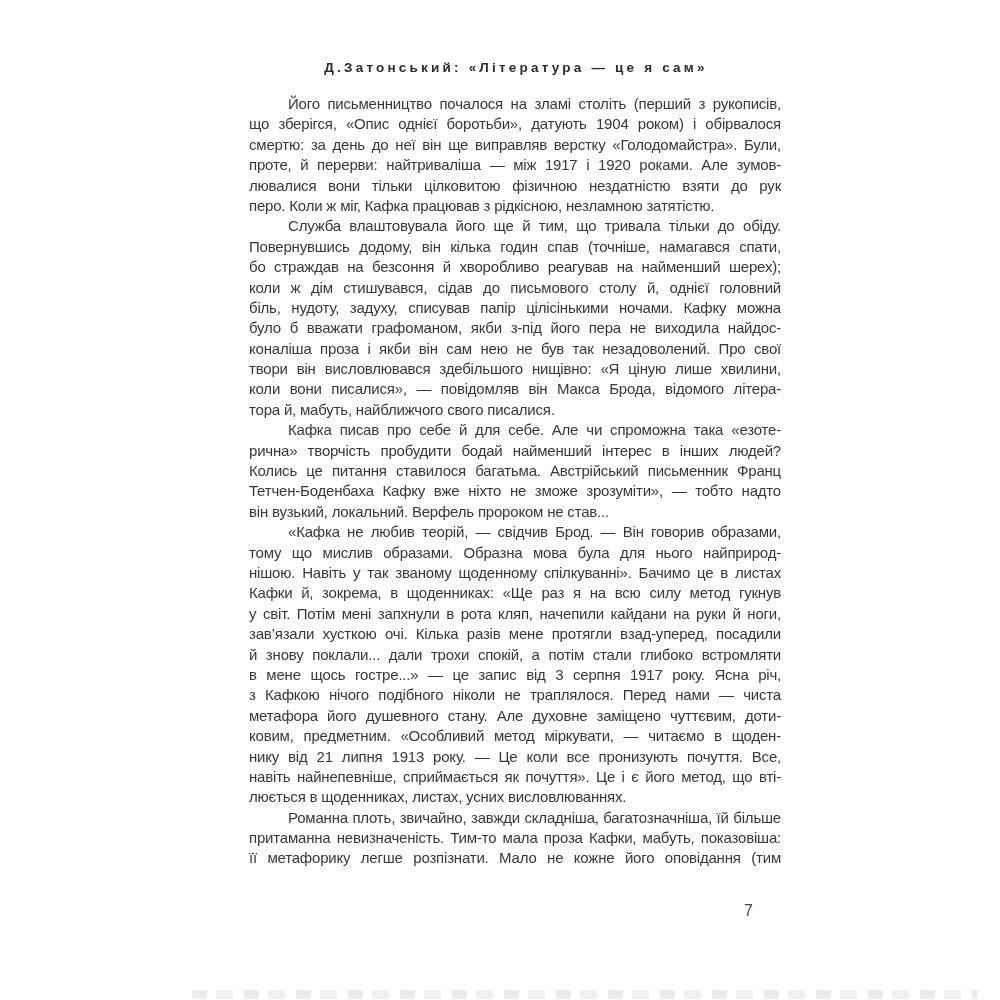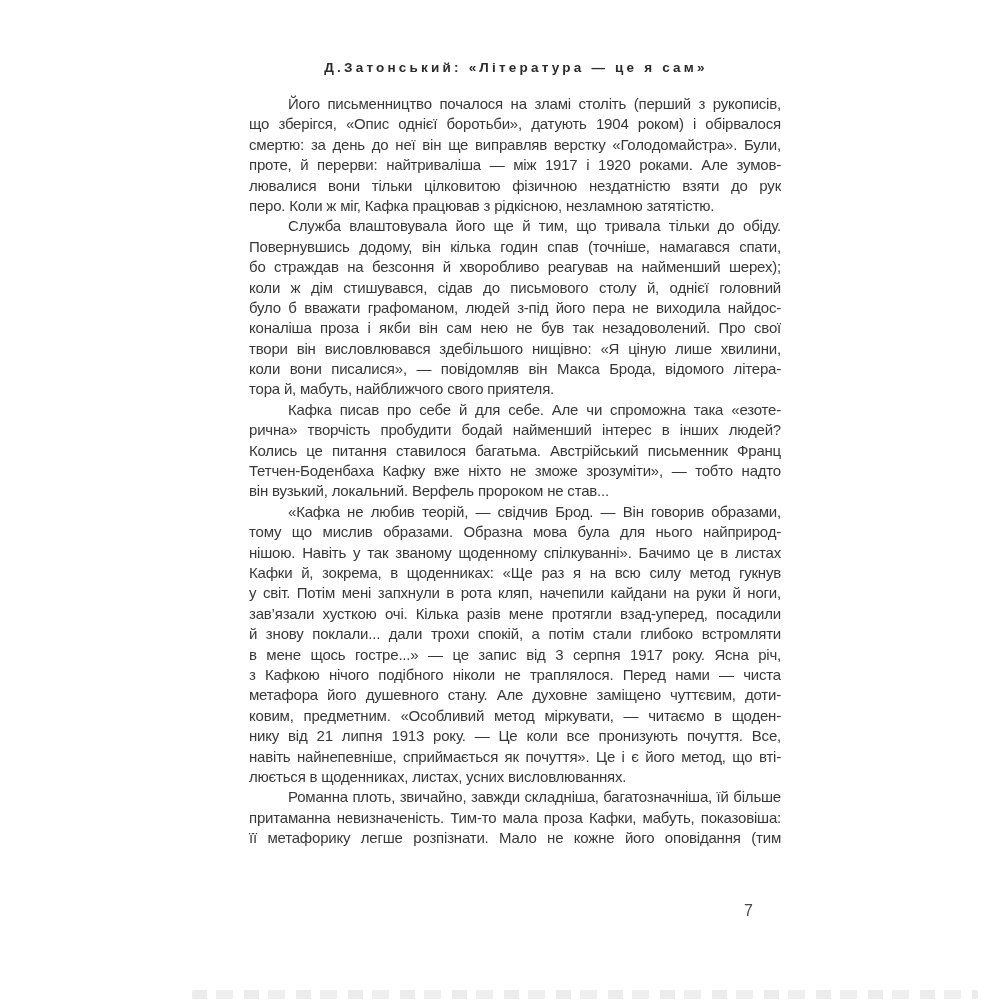--- a/index.html
+++ b/index.html
@@ -80,25 +80,26 @@
         <div class="line">смертю: за день до неї він ще виправляв верстку «Голодомайстра». Були,</div>
         <div class="line">проте, й перерви: найтриваліша — між 1917 і 1920 роками. Але зумов-</div>
         <div class="line">лювалися вони тільки цілковитою фізичною нездатністю взяти до рук</div>
         <div class="line endline">перо. Коли ж міг, Кафка працював з рідкісною, незламною затятістю.</div>
       </div>
       <div class="paragraph">
         <div class="line indent">Служба влаштовувала його ще й тим, що тривала тільки до обіду.</div>
         <div class="line">Повернувшись додому, він кілька годин спав (точніше, намагався спати,</div>
         <div class="line">бо страждав на безсоння й хворобливо реагував на найменший шерех);</div>
         <div class="line">коли ж дім стишувався, сідав до письмового столу й, однієї головний</div>
-        <div class="line">було б вважати графоманом, людей з-під його пера не виходила найдос-</div>
+        <div class="line">біль, нудоту, задуху, списував папір цілісінькими ночами. Кафку можна</div>
+        <div class="line">було б вважати графоманом, якби з-під його пера не виходила найдос-</div>
         <div class="line">коналіша проза і якби він сам нею не був так незадоволений. Про свої</div>
         <div class="line">твори він висловлювався здебільшого нищівно: «Я ціную лише хвилини,</div>
         <div class="line">коли вони писалися», — повідомляв він Макса Брода, відомого літера-</div>
-        <div class="line endline">тора й, мабуть, найближчого свого приятеля.</div>
+        <div class="line endline">тора й, мабуть, найближчого свого писалися.</div>
       </div>
       <div class="paragraph">
         <div class="line indent">Кафка писав про себе й для себе. Але чи спроможна така «езоте-</div>
         <div class="line">рична» творчість пробудити бодай найменший інтерес в інших людей?</div>
         <div class="line">Колись це питання ставилося багатьма. Австрійський письменник Франц</div>
         <div class="line">Тетчен-Боденбаха Кафку вже ніхто не зможе зрозуміти», — тобто надто</div>
         <div class="line endline">він вузький, локальний. Верфель пророком не став...</div>
       </div>
       <div class="paragraph">
         <div class="line indent">«Кафка не любив теорій, — свідчив Брод. — Він говорив образами,</div>

